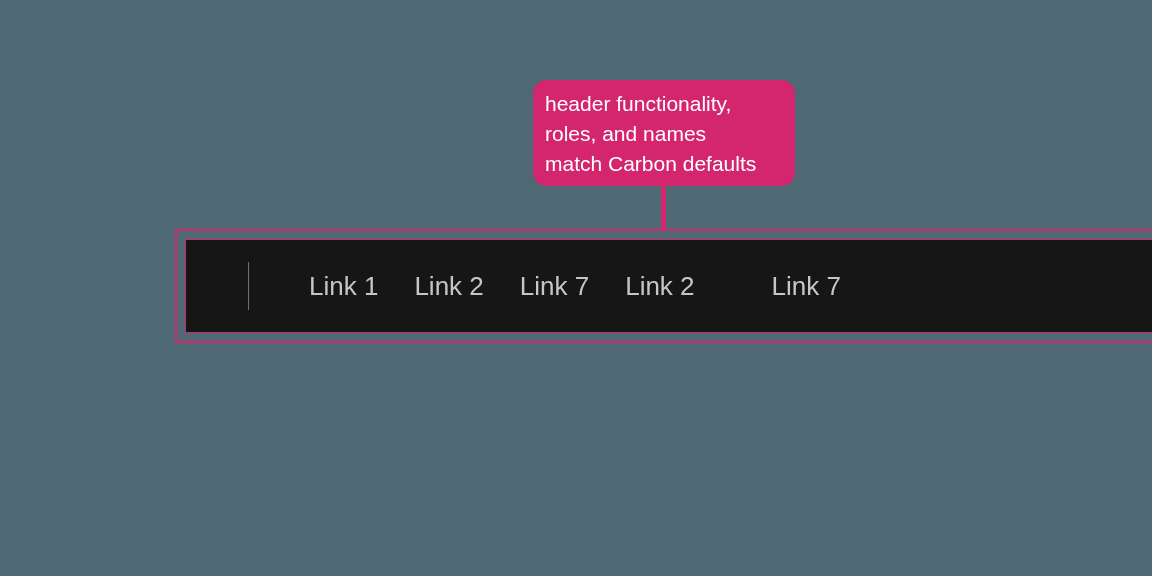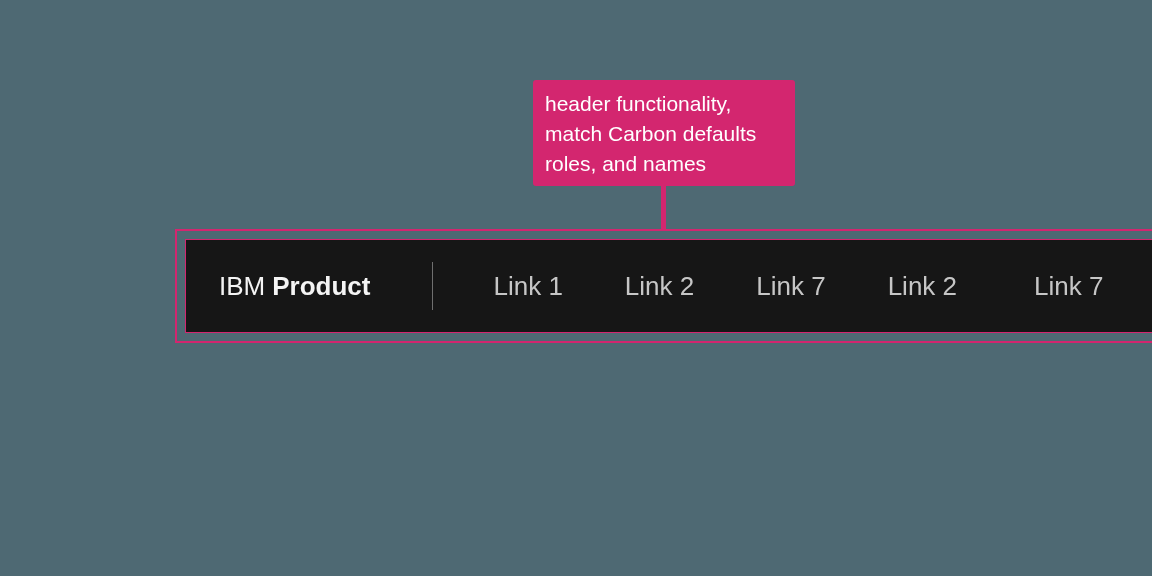--- a/index.html
+++ b/index.html
@@ -18,21 +18,21 @@
   
   .callout {
     position: absolute;
     left: 533px;
     top: 80px;
     width: 262px;
     height: 106px;
     box-sizing: border-box;
     background: var(--magenta);
     color: var(--annotation-text);
-    border-radius: 3px;
+    border-radius: 14px;
     padding: 9px 12px;
     font-size: 21px;
     line-height: 30px;
     font-weight: 400;
   }
   .connector {
     position: absolute;
     left: 661px;
     top: 185px;
     width: 5px;
@@ -84,43 +84,40 @@
     align-items: flex-end;
     margin-left: 60px;
   }
   .nav-link {
     font-size: 26px;
     color: var(--link-text);
     text-decoration: none;
     white-space: nowrap;
     cursor: pointer;
   }
-  .nav-link + .nav-link { margin-left: 62px; }
+  .nav-link + .nav-link { margin-left: 36px; }
   .nav-link:last-child { margin-left: 77px; }
 </style>
 </head>
 <body>
 
 <div class="stage">
 
   <div class="callout">
     <div>header functionality,</div>
+    <div>roles, and names</div>
     <div>match Carbon defaults</div>
-    <div>roles, and names</div>
   </div>
 
   <div class="connector"></div>
 
   <div class="highlight">
     <div class="highlight-inner">
       <header class="header">
 
-        <a class="brand">
-          <span class="brand-prefix">IBM</span><span class="brand-product">Product</span>
-        </a>
 
         <span class="divider"></span>
 
         <nav class="nav">
           <a class="nav-link">Link 1</a>
           <a class="nav-link">Link 2</a>
           <a class="nav-link">Link 7</a>
           <a class="nav-link">Link 2</a>
           <a class="nav-link">Link 7</a>
         </nav>

